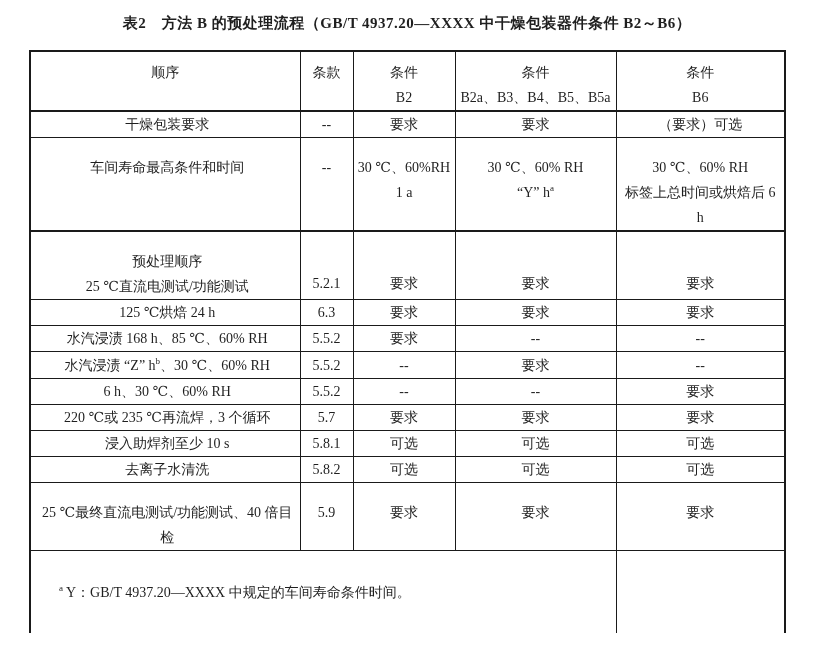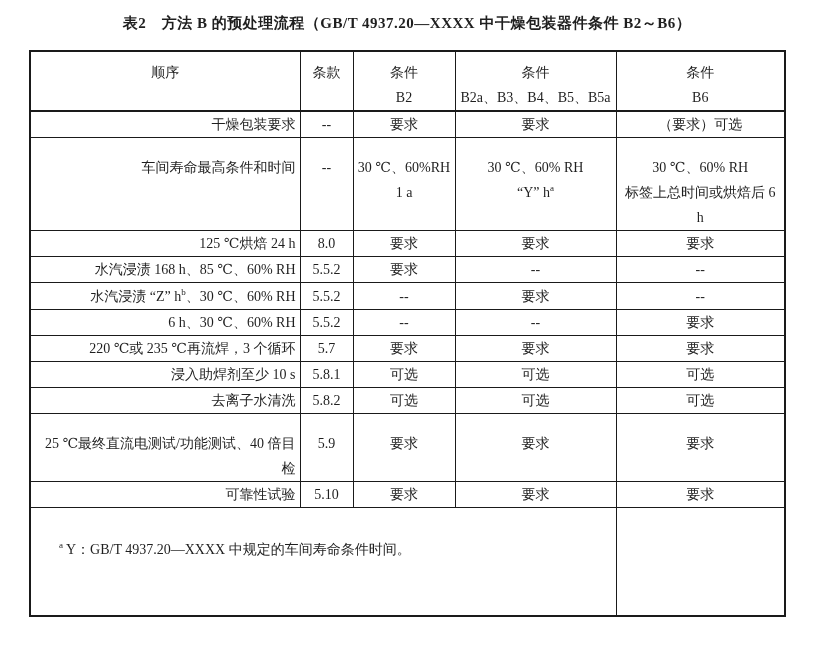--- a/index.html
+++ b/index.html
@@ -35,21 +35,21 @@
     border:1px solid var(--border);
     padding:0 4px;
     text-align:center;
     vertical-align:middle;
     white-space:pre-line;
     font-weight:normal;
     line-height:25px;
     overflow:hidden;
   }
   thead th{border-bottom:2px solid var(--border);vertical-align:top;padding-top:8px;line-height:25px;}
-  td.name{text-align:right;padding-left:8px;}
+  td.name{text-align:center;padding-left:8px;}
   tr.h26{height:26px}
   tr.h27{height:27px}
   tr.h52{height:52px}
   tr.h55{height:55px}
   tr.h74{height:74px}
   tr.sect td{border-top:2px solid var(--border);}
   td.vtop{vertical-align:top;padding-top:17px;}
   td.vbot{vertical-align:bottom;padding-bottom:3px;}
   sup{font-size:9px;line-height:0;}
   td.footnotes{
@@ -96,23 +96,31 @@
       <td class="name vtop">车间寿命最高条件和时间</td>
       <td class="vtop">--</td>
       <td class="vtop">30 ℃、60%RH
 1 a</td>
       <td class="vtop"><span>30 ℃、60% RH</span>
 <span>“Y” h</span><sup>a</sup></td>
       <td class="vtop">30 ℃、60% RH
 标签上总时间或烘焙后 6
 h</td>
     </tr>
+    <tr class="h52 sect">
+      <td class="name vtop">预处理顺序
+25 ℃直流电测试/功能测试</td>
+      <td class="vbot">5.2.1</td>
+      <td class="vbot">要求</td>
+      <td class="vbot">要求</td>
+      <td class="vbot">要求</td>
+    </tr>
     <tr class="h26">
       <td class="name">125 ℃烘焙 24 h</td>
-      <td>8.0</td>
+      <td>6.3</td>
       <td>要求</td>
       <td>要求</td>
       <td>要求</td>
     </tr>
     <tr class="h26">
       <td class="name">水汽浸渍 168 h、85 ℃、60% RH</td>
       <td>5.5.2</td>
       <td>要求</td>
       <td>--</td>
       <td>--</td>
@@ -153,27 +161,20 @@
       <td>可选</td>
     </tr>
     <tr class="h52">
       <td class="name vtop">25 ℃最终直流电测试/功能测试、40 倍目
 检</td>
       <td class="vtop">5.9</td>
       <td class="vtop">要求</td>
       <td class="vtop">要求</td>
       <td class="vtop">要求</td>
     </tr>
-    <tr class="h26">
-      <td class="name">可靠性试验</td>
-      <td>5.10</td>
-      <td>要求</td>
-      <td>要求</td>
-      <td>要求</td>
-    </tr>
     <tr class="h52">
       <td class="footnotes" colspan="4">
         <div class="ftline"><sup>a</sup> <span>Y：GB/T 4937.20—XXXX 中规定的车间寿命条件时间。</span></div>
         
       </td>
       <td></td>
     </tr>
   </tbody>
 </table>
 

